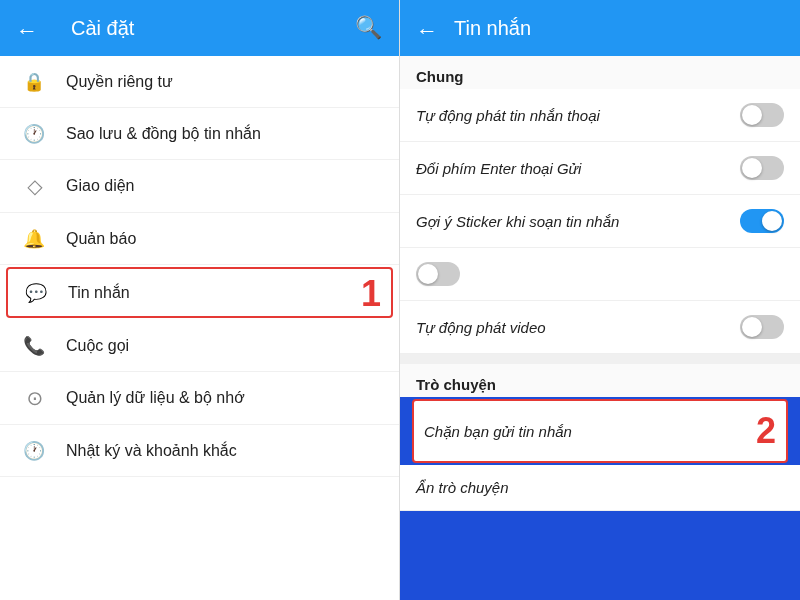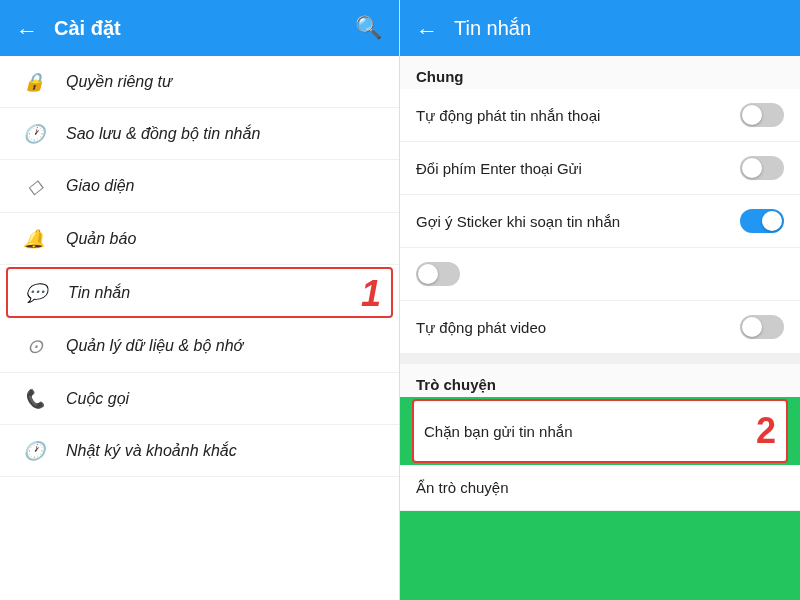--- a/index.html
+++ b/index.html
@@ -38,33 +38,33 @@
 
     .left-header .back-icon {
       color: white;
       font-size: 22px;
       cursor: pointer;
     }
 
     .left-header .title {
       color: white;
       font-size: 20px;
-      font-weight: 700;
+      font-weight: 400;
+      margin-left: 17px;
     }
 
     .left-header .search-icon {
       color: white;
       font-size: 22px;
       cursor: pointer;
     }
 
     .menu-list {
       flex: 1;
       overflow-y: auto;
-      font-style: italic;
     }
 
     .menu-item {
       display: flex;
       align-items: center;
       padding: 14px 20px;
       border-bottom: 1px solid #f0f0f0;
       cursor: pointer;
       position: relative;
     }
@@ -125,21 +125,21 @@
 
     .right-header .title {
       color: white;
       font-size: 20px;
       font-weight: 500;
     }
 
     .right-content {
       flex: 1;
       overflow-y: auto;
-      background: #22c55e;
+      background: #1d4ed8;
     }
 
     .section-header {
       padding: 12px 16px 4px 16px;
       font-size: 15px;
       font-weight: 700;
       color: #222;
       background: #fafafa;
     }
 
@@ -157,20 +157,21 @@
       border: 2.5px solid #e53935;
       margin: 2px 12px;
       border-radius: 4px;
       padding: 12px 10px;
     }
 
     .setting-label {
       font-size: 15px;
       color: #222;
       flex: 1;
+      font-style: italic;
     }
 
     
     .toggle {
       width: 44px;
       height: 24px;
       border-radius: 12px;
       background: #ccc;
       position: relative;
       cursor: pointer;
@@ -256,27 +257,27 @@
       <span class="menu-label">Quản báo</span>
     </div>
 
     <div class="menu-item highlighted" style="position:relative;">
       <span class="menu-icon icon-msg"></span>
       <span class="menu-label">Tin nhắn</span>
       <span class="step-number-1">1</span>
     </div>
 
     <div class="menu-item">
+      <span class="menu-icon icon-call"></span>
+      <span class="menu-label">Cuộc gọi</span>
+    </div>
+
+    <div class="menu-item">
       <span class="menu-icon icon-storage"></span>
       <span class="menu-label">Quản lý dữ liệu &amp; bộ nhớ</span>
-    </div>
-
-    <div class="menu-item">
-      <span class="menu-icon icon-call"></span>
-      <span class="menu-label">Cuộc gọi</span>
     </div>
 
     <div class="menu-item">
       <span class="menu-icon icon-history"></span>
       <span class="menu-label">Nhật ký và khoảnh khắc</span>
     </div>
 
   </div>
 </div>
 

